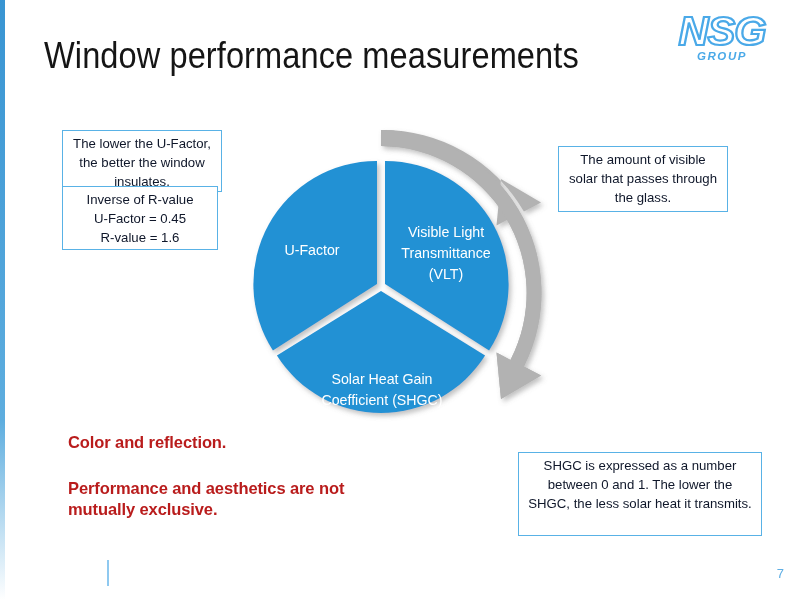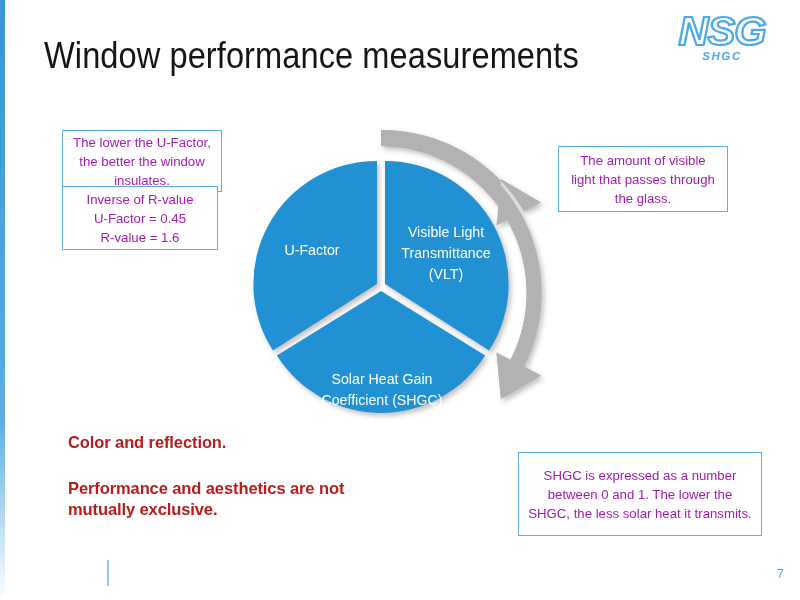--- a/index.html
+++ b/index.html
@@ -74,28 +74,28 @@
     margin-top: -2px;
     font-family: "Liberation Sans", sans-serif;
   }
 
   
   .callout {
     position: absolute;
     box-sizing: border-box;
     border: 1.3px solid #59b2e6;
     background: #ffffff;
-    color: #a21caf;
+    color: #0f172a;
     font-size: 13.2px;
     line-height: 19px;
     text-align: center;
-    padding: 17px 9px;
+    padding: 3px 9px;
     font-family: "Liberation Sans", sans-serif;
     display: flex;
-    align-items: center;
+    align-items: flex-start;
     justify-content: center;
   }
   .callout span { display: block; width: 100%; }
 
   #callout-ufactor   { left: 62px;  top: 130px; width: 160px; height: 62px; }
   #callout-rvalue    { left: 62px;  top: 186px; width: 156px; height: 64px; }
   #callout-vlt       { left: 558px; top: 146px; width: 170px; height: 66px; }
   #callout-shgc      { left: 518px; top: 452px; width: 244px; height: 84px; }
 
   
@@ -151,21 +151,21 @@
 <body>
 
 <div id="slide">
 
   <div class="edge-stripe"></div>
 
   <div class="slide-title">Window performance measurements</div>
 
   <div class="logo">
     <div class="logo-mark">NSG</div>
-    <div class="logo-sub">SHGC</div>
+    <div class="logo-sub">GROUP</div>
   </div>
 
   <div id="cycle">
     <svg viewBox="0 0 370 362" xmlns="http://www.w3.org/2000/svg">
       <defs>
         <filter id="softshadow" x="-25%" y="-25%" width="150%" height="150%">
           <feDropShadow dx="2.5" dy="3" stdDeviation="2.5" flood-color="#777" flood-opacity="0.45"></feDropShadow>
         </filter>
       </defs>
 
@@ -240,21 +240,21 @@
 
   <div class="callout" id="callout-rvalue">
     <span style="display: block;">
       <span style="display: block;">Inverse of R-value</span>
       <span style="display: block;">U-Factor = 0.45</span>
       <span style="display: block;">R-value = 1.6</span>
     </span>
   </div>
 
   <div class="callout" id="callout-vlt">
-    <span>The amount of visible light that passes through the glass.</span>
+    <span>The amount of visible solar that passes through the glass.</span>
   </div>
 
   <div class="callout" id="callout-shgc">
     <span>SHGC is expressed as a number between 0 and 1. The lower the SHGC, the less solar heat it transmits.</span>
   </div>
 
   <div class="statement" id="statement-color">Color and reflection.</div>
 
   <div class="statement" id="statement-performance">Performance and aesthetics are not mutually exclusive.</div>
 

